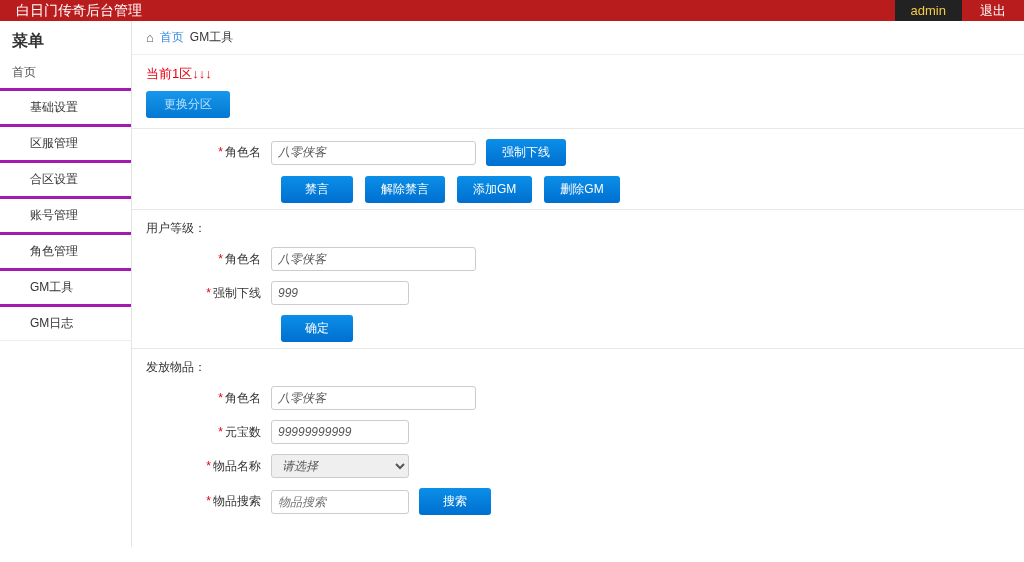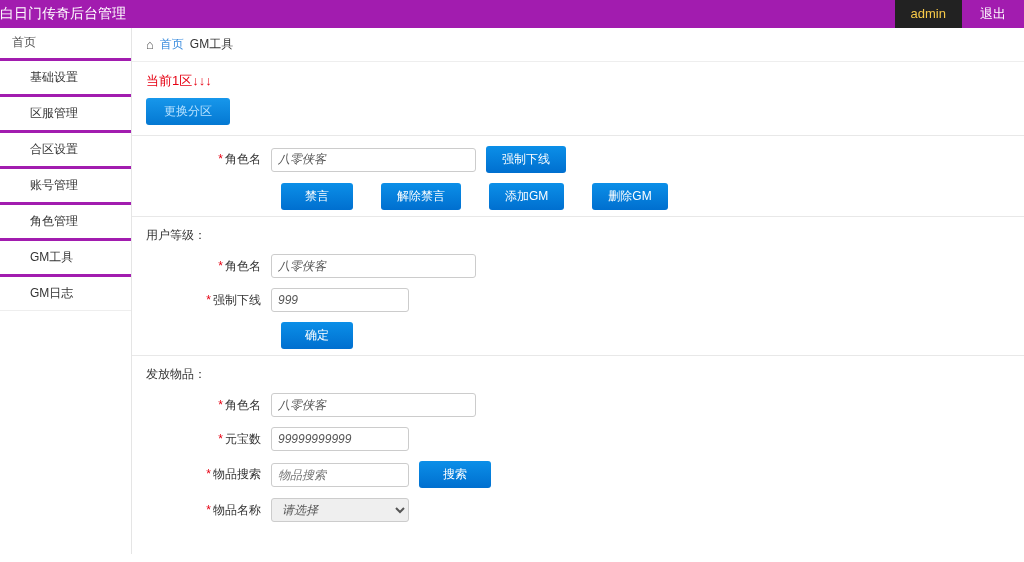--- a/index.html
+++ b/index.html
@@ -6,24 +6,25 @@
 body {
   font-family: "Microsoft YaHei", Arial, sans-serif;
   font-size: 12px;
   color: #333;
   background: #fff;
   width: 1024px;
   height: 562px;
   overflow: hidden;
 }
 .topbar {
-  height: 28px;
-  background: #a21caf;
+  height: 21px;
+  background: #b91c1c;
   display: flex;
   align-items: center;
+  padding-left: 16px;
   color: #fff;
 }
 .topbar-title { font-size: 14px; flex: 0 0 auto; }
 .topbar-spacer { flex: 1; }
 .topbar-admin {
   color: #f7c948;
   background: #222;
   height: 36px;
   line-height: 36px;
   padding: 0 16px;
@@ -129,35 +130,36 @@
   border: 1px solid #ccc;
   border-radius: 3px;
   padding: 0 6px;
   font-size: 12px;
   color: #555;
   font-style: italic;
 }
 .input-w1 { width: 205px; }
 .input-w2 { width: 138px; }
 select.input { height: 24px; width: 138px; }
-.btn-row { padding-left: 135px; display: flex; gap: 28px; flex-wrap: wrap; }
+.btn-row { padding-left: 135px; display: flex; gap: 12px; flex-wrap: wrap; }
 .gap8 { margin-left: 10px; }
 </style>
 </head>
 <body>
 
 <div class="topbar">
   <div class="topbar-title">白日门传奇后台管理</div>
   <div class="topbar-spacer"></div>
   <div class="topbar-admin">admin</div>
   <div class="topbar-logout">退出</div>
 </div>
 
 <div class="container">
   <div class="sidebar">
+    <div class="sidebar-title">菜单</div>
     <div class="sidebar-home">首页</div>
     <div class="sidebar-item">基础设置</div>
     <div class="sidebar-item">区服管理</div>
     <div class="sidebar-item">合区设置</div>
     <div class="sidebar-item">账号管理</div>
     <div class="sidebar-item">角色管理</div>
     <div class="sidebar-item">GM工具</div>
     <div class="sidebar-item">GM日志</div>
   </div>
 
@@ -207,27 +209,27 @@
       <div class="section-title">发放物品：</div>
       <div class="row">
         <div class="label"><span class="req">*</span><span>角色名</span></div>
         <input class="input input-w1" value="八零侠客" style="">
       </div>
       <div class="row">
         <div class="label"><span class="req">*</span><span>元宝数</span></div>
         <input class="input input-w2" value="99999999999" style="">
       </div>
       <div class="row">
-        <div class="label"><span class="req">*</span><span>物品搜索</span></div>
-        <input class="input input-w2" placeholder="物品搜索" style="">
-        <button class="btn gap8">搜索</button>
-      </div>
-      <div class="row">
         <div class="label"><span class="req">*</span><span>物品名称</span></div>
         <select class="input">
           <option>请选择</option>
         </select>
       </div>
+      <div class="row">
+        <div class="label"><span class="req">*</span><span>物品搜索</span></div>
+        <input class="input input-w2" placeholder="物品搜索" style="">
+        <button class="btn gap8">搜索</button>
+      </div>
 
     </div>
 
   </div>
 </div>
 
 </body></html>

